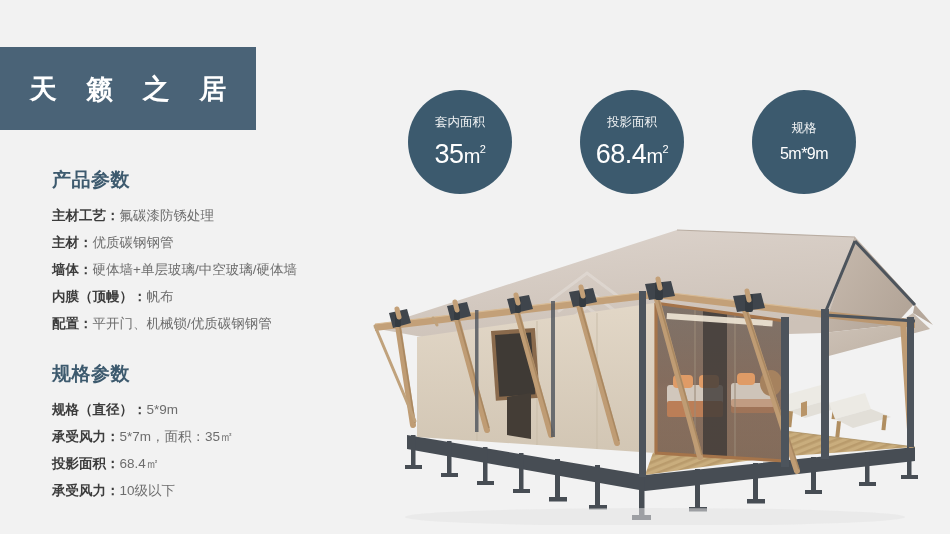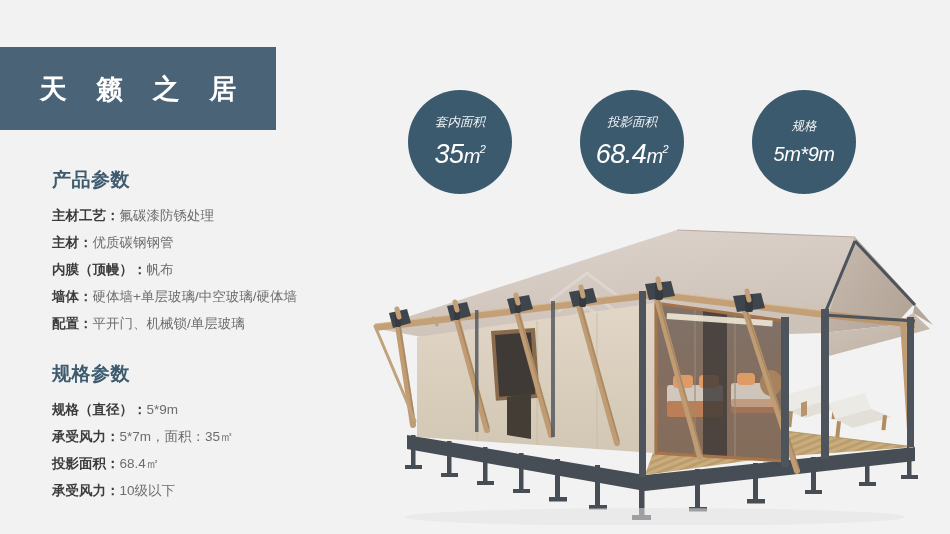--- a/index.html
+++ b/index.html
@@ -6,21 +6,21 @@
   body{
     width:950px;height:534px;
     background:#f2f2f2;
     font-family:"Liberation Sans","DejaVu Sans",sans-serif;
     overflow:hidden;position:relative;
   }
   #stage{position:absolute;left:0;top:0;width:950px;height:534px;}
 
   
   .title-band{
-    position:absolute;left:0;top:47px;width:276px;height:83px;
+    position:absolute;left:0;top:47px;width:256px;height:83px;
     background:#4a6377;
     display:flex;align-items:center;justify-content:center;
   }
   .title-band .title-text{
     color:#ffffff;font-size:27px;font-weight:bold;
     letter-spacing:11px;text-indent:11px;white-space:nowrap;
   }
 
   
   .spec-col{position:absolute;left:52px;top:163px;width:330px;}
@@ -33,30 +33,30 @@
     font-size:13.5px;line-height:27px;color:#6b6b6b;white-space:nowrap;
   }
   .spec-row .k{color:#3c3c3c;font-weight:bold;}
   .spec-row .v{color:#6d6d6d;font-weight:normal;}
 
   
   .circles{position:absolute;left:408px;top:90px;width:500px;height:104px;}
   .circle{
     position:absolute;top:0;width:104px;height:104px;border-radius:50%;
     background:#3c5a6e;color:#fff;
-    display:flex;flex-direction:column;align-items:center;justify-content:center;font-style:italic;
+    display:flex;flex-direction:column;align-items:center;justify-content:center;
   }
   .circle .cap{font-size:12.5px;line-height:1;opacity:.93;margin-bottom:4px;}
   .circle .val{font-size:27px;line-height:1;font-weight:normal;letter-spacing:-.5px;margin-top:8px;}
   .circle .val .u{font-size:20px;}
   .circle .val .sup{font-size:11px;vertical-align:super;}
   #c0{left:0px;}
   #c1{left:172px;text-align:center;}
   #c2{left:344px;}
-  #c2 .val{font-size:20px;}
+  #c2 .val{font-size:16px;}
 
   
   .render{position:absolute;left:355px;top:225px;width:595px;height:300px;}
   .render svg{display:block;width:100%;height:100%;}
 </style>
 </head>
 <body>
 
 <div id="stage">
 
@@ -87,27 +87,27 @@
 
     <div class="sec-head">产品参数</div>
 
     <div class="spec-row">
       <span class="k">主材工艺：</span><span class="v">氟碳漆防锈处理</span>
     </div>
     <div class="spec-row">
       <span class="k">主材：</span><span class="v">优质碳钢钢管</span>
     </div>
     <div class="spec-row">
+      <span class="k">墙体：</span><span class="v">硬体墙+单层玻璃/中空玻璃/硬体墙</span>
+    </div>
+    <div class="spec-row">
       <span class="k">内膜（顶幔）：</span><span class="v">帆布</span>
     </div>
     <div class="spec-row">
-      <span class="k">墙体：</span><span class="v">硬体墙+单层玻璃/中空玻璃/硬体墙</span>
-    </div>
-    <div class="spec-row">
-      <span class="k">配置：</span><span class="v">平开门、机械锁/单层玻璃</span>
+      <span class="k">配置：</span><span class="v">平开门、机械锁/优质碳钢钢管</span>
     </div>
 
     <div class="sec-head second">规格参数</div>
 
     <div class="spec-row">
       <span class="k">规格（直径）：</span><span class="v">5*9m</span>
     </div>
     <div class="spec-row">
       <span class="k">承受风力：</span><span class="v">5*7m，面积：35㎡</span>
     </div>

